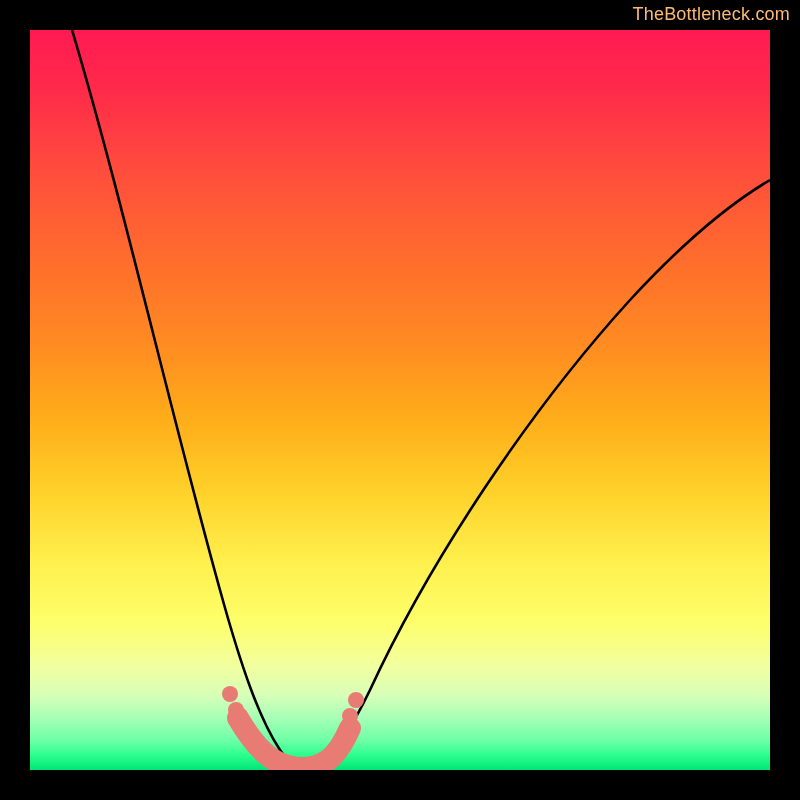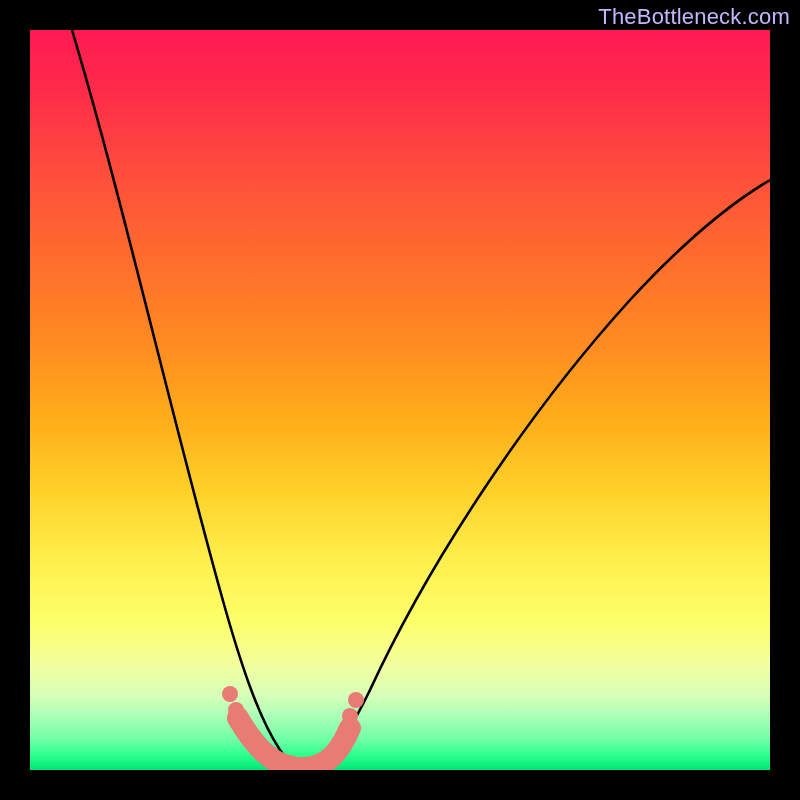--- a/index.html
+++ b/index.html
@@ -14,22 +14,22 @@
   .stage {
     position: relative;
     width: 800px;
     height: 800px;
     background: #000;
   }
   .watermark {
     position: absolute;
     top: 4px;
     right: 10px;
-    color: #c4b5fd;
-    font-size: 22px;
+    color: #fdba74;
+    font-size: 18px;
     letter-spacing: 0.2px;
     font-weight: 500;
     user-select: none;
   }
   .plot {
     position: absolute;
     left: 30px;
     top: 30px;
     width: 740px;
     height: 740px;

